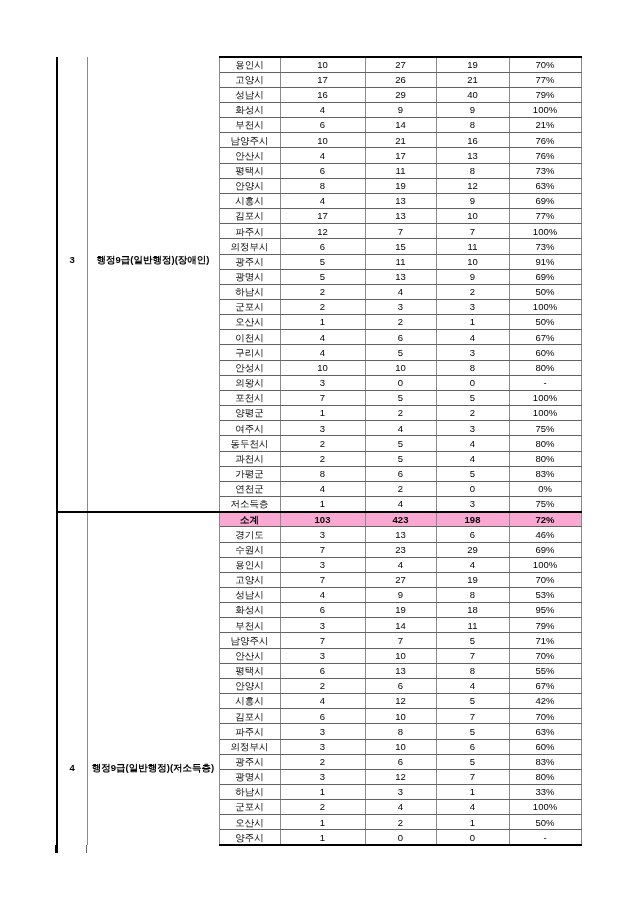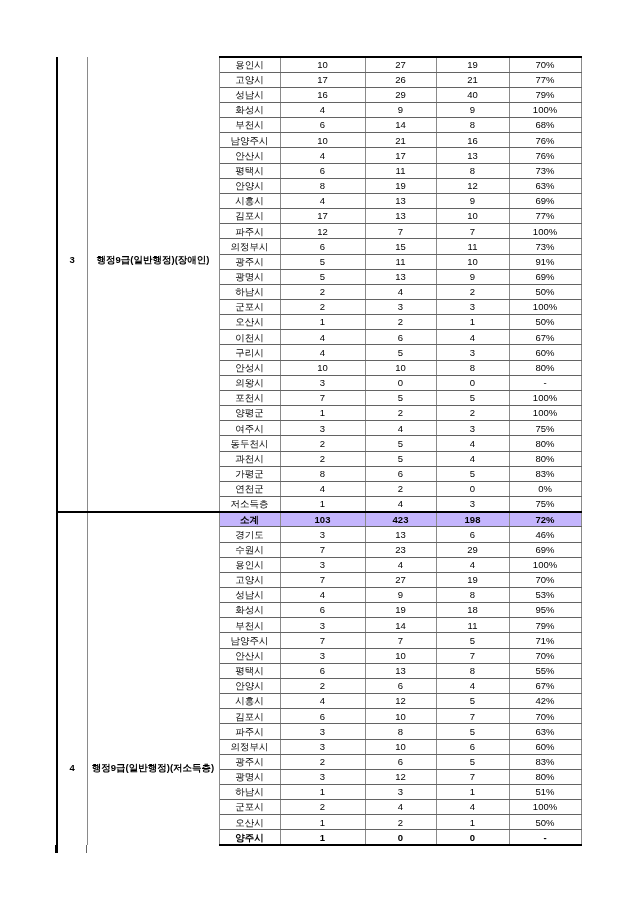--- a/index.html
+++ b/index.html
@@ -30,24 +30,24 @@
     border-bottom: 1px solid #636363;
   }
   
   td.cell-merged {
     border-top: none; border-bottom: none;
     font-weight: bold; position: relative;
   }
   td.cell-num { border-left: 2.5px solid #000; }
   td.sec-start { border-top: 2px solid #000; }       
   td.top-edge { border-top: 2px solid #000; }        
-  td.bottom-edge { border-bottom: 2px solid #000; font-weight: bold; }  
+  td.bottom-edge { border-bottom: 2px solid #000; }  
 
   tr.subtotal td.cell-body {
-    background: #c4b5fd;
+    background: #f9a8d4;
     font-weight: bold;
     border-top: 2px solid #000;
   }
 
   .mlabel {
     position: absolute; left: 0; right: 0;
     text-align: center; font-size: 9.5px; font-weight: bold;
   }
   .pos0 { top: 198px; }   
   .pos1 { top: 250px; }   
@@ -104,21 +104,21 @@
           <td class="cell-body cell-val">4</td>
           <td class="cell-body cell-val">9</td>
           <td class="cell-body cell-val">9</td>
           <td class="cell-body cell-val">100%</td>
         </tr>
         <tr>
           <td class="cell-body cell-region">부천시</td>
           <td class="cell-body cell-val">6</td>
           <td class="cell-body cell-val">14</td>
           <td class="cell-body cell-val">8</td>
-          <td class="cell-body cell-val">68%</td>
+          <td class="cell-body cell-val">21%</td>
         </tr>
         <tr>
           <td class="cell-body cell-region">남양주시</td>
           <td class="cell-body cell-val">10</td>
           <td class="cell-body cell-val">21</td>
           <td class="cell-body cell-val">16</td>
           <td class="cell-body cell-val">76%</td>
         </tr>
         <tr>
           <td class="cell-body cell-region">안산시</td>
@@ -418,21 +418,21 @@
           <td class="cell-body cell-val">3</td>
           <td class="cell-body cell-val">12</td>
           <td class="cell-body cell-val">7</td>
           <td class="cell-body cell-val">80%</td>
         </tr>
         <tr>
           <td class="cell-body cell-region">하남시</td>
           <td class="cell-body cell-val">1</td>
           <td class="cell-body cell-val">3</td>
           <td class="cell-body cell-val">1</td>
-          <td class="cell-body cell-val">51%</td>
+          <td class="cell-body cell-val">33%</td>
         </tr>
         <tr>
           <td class="cell-body cell-region">군포시</td>
           <td class="cell-body cell-val">2</td>
           <td class="cell-body cell-val">4</td>
           <td class="cell-body cell-val">4</td>
           <td class="cell-body cell-val">100%</td>
         </tr>
         <tr>
           <td class="cell-body cell-region">오산시</td>

